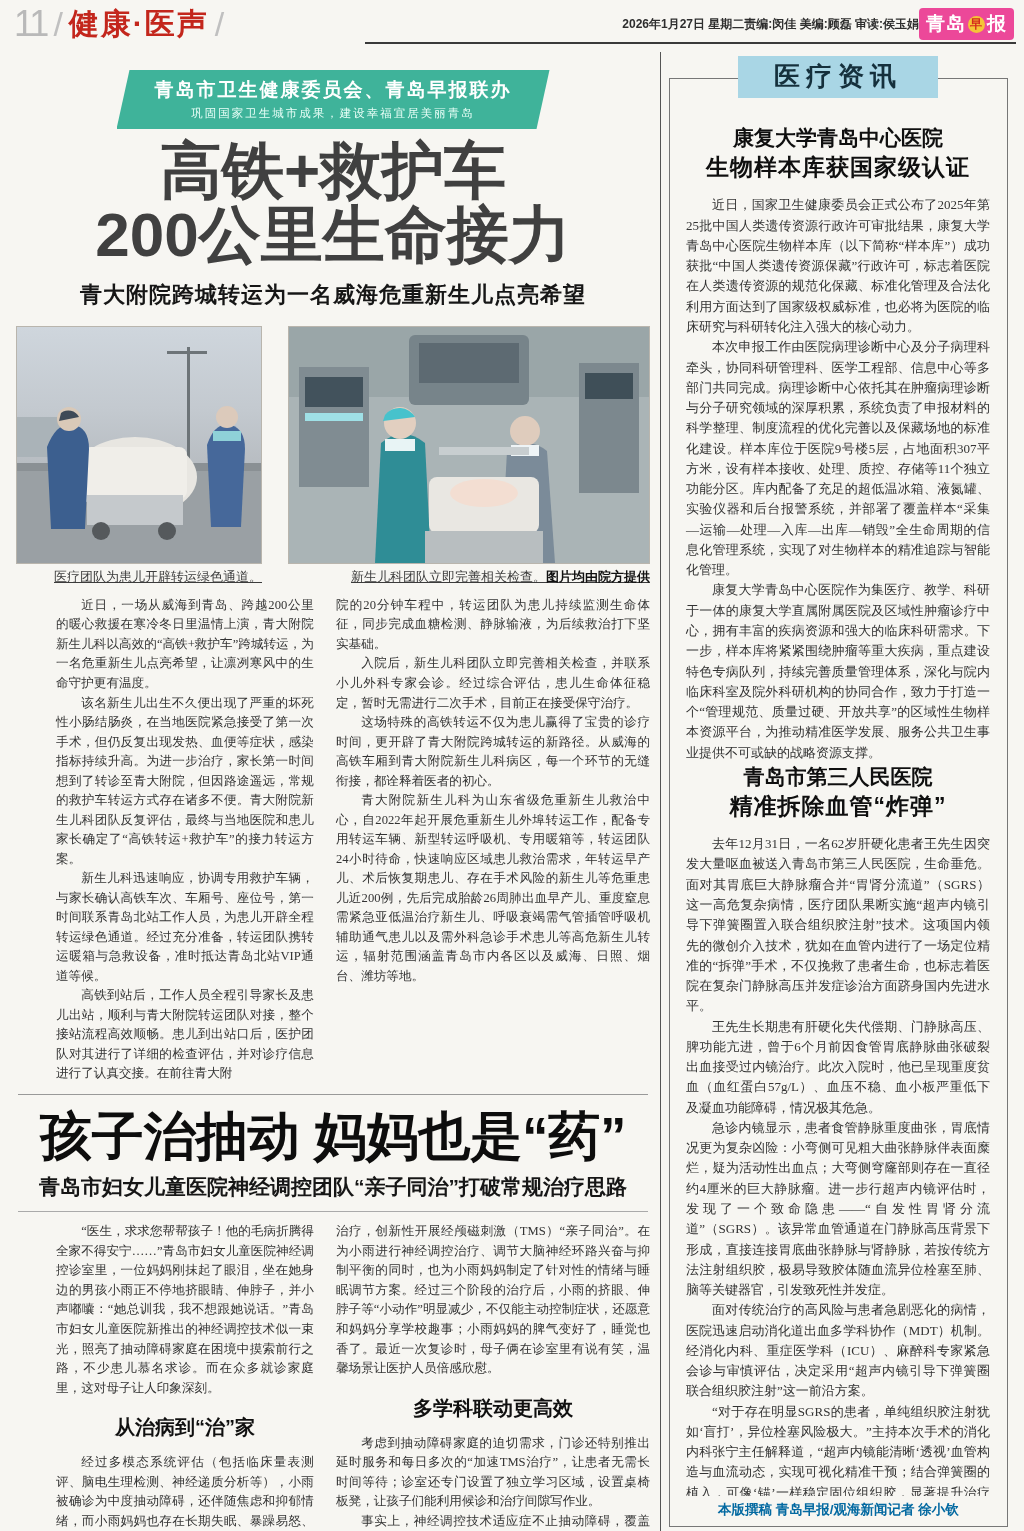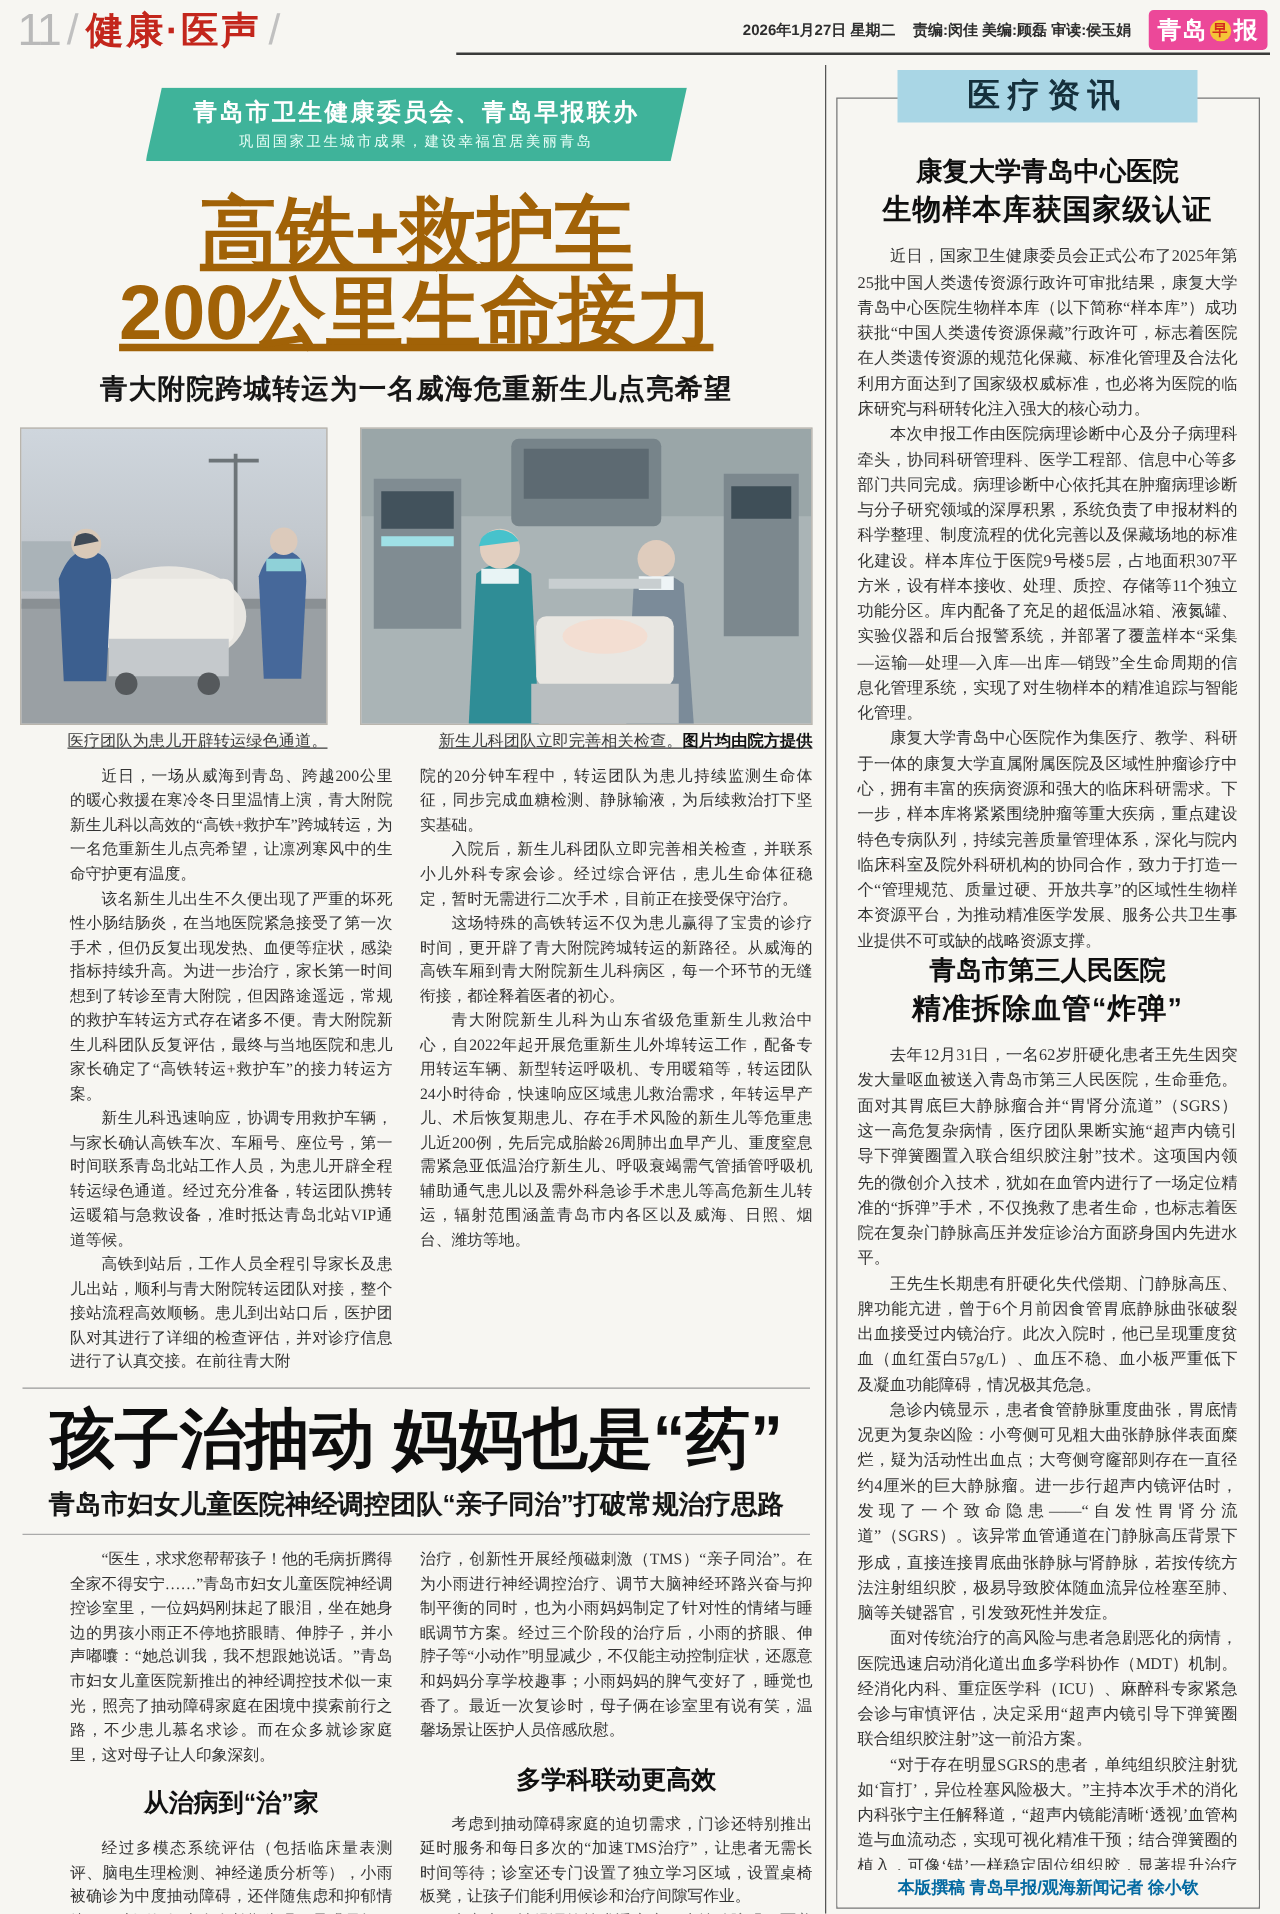--- a/index.html
+++ b/index.html
@@ -10,21 +10,21 @@
   html,body{width:1024px;}
   body{
     height:1531px; overflow:hidden; background:var(--paper);
     font-family:"Liberation Serif","DejaVu Serif",serif; color:var(--body);
   }
   
   .hdr{height:44px; display:flex; align-items:center; padding:4px 10px 0 14px; position:relative;}
   .pagenum{font-family:"Liberation Sans","DejaVu Sans",sans-serif; font-size:36px; color:#b9b9b9; font-weight:400; letter-spacing:-2px;}
   .slash{color:#c0c0c0; font-size:34px; font-weight:300; margin:0 6px; font-family:"Liberation Sans",sans-serif;}
   .section-title{font-family:"Liberation Sans","DejaVu Sans",sans-serif; font-weight:bold; font-size:30px; color:var(--red); letter-spacing:2px;}
-  .hdr-right{margin-left:auto; display:flex; align-items:center; gap:14px;}
+  .hdr-right{margin-left:auto; display:flex; align-items:center; gap:0;}
   .dateline{font-family:"Liberation Sans",sans-serif; font-size:12px; font-weight:bold; color:#2e2e2e;}
   .credits{font-family:"Liberation Sans",sans-serif; font-size:12px; font-weight:bold; color:#2e2e2e;}
   .logo{background:#ec4899; color:#fff; font-family:"Liberation Sans",sans-serif; font-weight:bold;
         font-size:19px; padding:3px 7px; border-radius:4px; letter-spacing:1px; display:flex; align-items:center; gap:2px;}
   .logo .sun{display:inline-block; width:17px; height:17px; background:#f5c437; color:#d4281d; border-radius:50%;
         font-size:12px; line-height:17px; text-align:center; font-weight:bold;}
   .hdr-rule{position:absolute; left:365px; right:8px; bottom:0; height:2px; background:#3a3a3a;}
   
   .main{display:flex; height:1487px;}
   .left{width:660px; padding:0 10px 0 16px;}
@@ -33,22 +33,22 @@
   
   .banner-wrap{display:flex; justify-content:center; margin-top:26px;}
   .banner{position:relative; background:var(--banner); color:#fff; text-align:center; padding:7px 38px 8px;
           clip-path:polygon(3% 0,100% 0,97% 100%,0 100%);}
   .banner::before,.banner::after{content:""; position:absolute; top:6%; bottom:6%; width:14px; background:var(--banner-light); }
   .banner::before{left:-18px; transform:skewX(-8deg);}
   .banner::after{right:-18px; transform:skewX(-8deg);}
   .banner .l1{font-family:"Liberation Sans",sans-serif; font-weight:bold; font-size:19px; letter-spacing:2px;}
   .banner .l2{font-family:"Liberation Sans",sans-serif; font-size:11.5px; letter-spacing:2px; margin-top:3px; color:#eafff8;}
   
-  .headline1{margin-top:26px; text-align:center; font-family:"Liberation Sans","DejaVu Sans",sans-serif;
-             font-weight:900; color:#a16207; letter-spacing:0px; line-height:1.04;text-decoration:underline;}
+  .headline1{margin-top:10px; text-align:center; font-family:"Liberation Sans","DejaVu Sans",sans-serif;
+             font-weight:900; color:#404040; letter-spacing:0px; line-height:1.04;}
   .headline1 .h1a{font-size:62px;} .headline1 .h1b{font-size:62px;}
   .subhead1{margin-top:12px; text-align:center; font-family:"Liberation Sans",sans-serif; font-weight:bold; font-size:22px; color:#161616; letter-spacing:1px;}
   
   .photos{display:flex; gap:26px; margin-top:16px;}
   .ph{border:1px solid #b9b5ad; background:#ccc; overflow:hidden;}
   .ph svg{display:block;}
   .ph1{width:246px; height:238px;}
   .ph2{width:362px; height:238px;}
   .captions{display:flex; gap:26px; margin-top:4px;}
   .cap{font-size:13px; color:#3c3c3c; text-align:right;text-decoration:underline;}
@@ -63,21 +63,21 @@
   .art-divider{height:1px; background:#999; margin:10px 2px 0;}
   
   .headline2{margin-top:14px; text-align:center; font-family:"Liberation Sans","DejaVu Sans",sans-serif;
              font-weight:900; font-size:52px; color:#0d0d0d; line-height:1.05; letter-spacing:0;}
   .subhead2{margin-top:10px; text-align:center; font-family:Liberation Sans, sans-serif; font-weight:bold; font-size:21px; color:#161616;}
   .sub-rule{height:1px; background:#aaa; margin:10px 2px 0;}
   .inner-sub{font-family:"Liberation Sans",sans-serif; font-weight:bold; font-size:20px; color:#101010;
              text-align:center; margin:14px 0 10px;}
   
   .side-box{position:absolute; top:34px; left:8px; right:6px; bottom:4px; border:1px solid #777; background:transparent;}
-  .badge{position:relative; z-index:2; margin:12px auto 0; width:240px; background:var(--badge); color:#15303c;
+  .badge{position:relative; z-index:2; margin:12px auto 0; width:200px; background:var(--badge); color:#15303c;
          font-family:"Liberation Sans",sans-serif; font-weight:bold; font-size:26px; text-align:center;
          letter-spacing:6px; padding:3px 0 4px;}
   .side-inner{position:relative; z-index:1; padding:26px 16px 30px; height:1445px; overflow:hidden;}
   .side-title{font-family:"Liberation Sans",sans-serif; font-weight:bold; color:#0f0f0f; text-align:center; line-height:1.35;}
   .side-title .t1{font-size:21px; display:block;}
   .side-title .t2{font-size:23px; display:block; letter-spacing:1px;}
   .side-body{margin-top:12px; font-size:13px; line-height:1.56; text-align:justify; color:#333;}
   .gapB{}
   .side-footer{position:absolute; left:9px; right:7px; bottom:6px; background:var(--paper); text-align:center;
          font-family:"Liberation Sans",sans-serif; font-weight:bold; font-size:13.5px; color:#0369a1; padding:5px 0 6px; z-index:3;}

